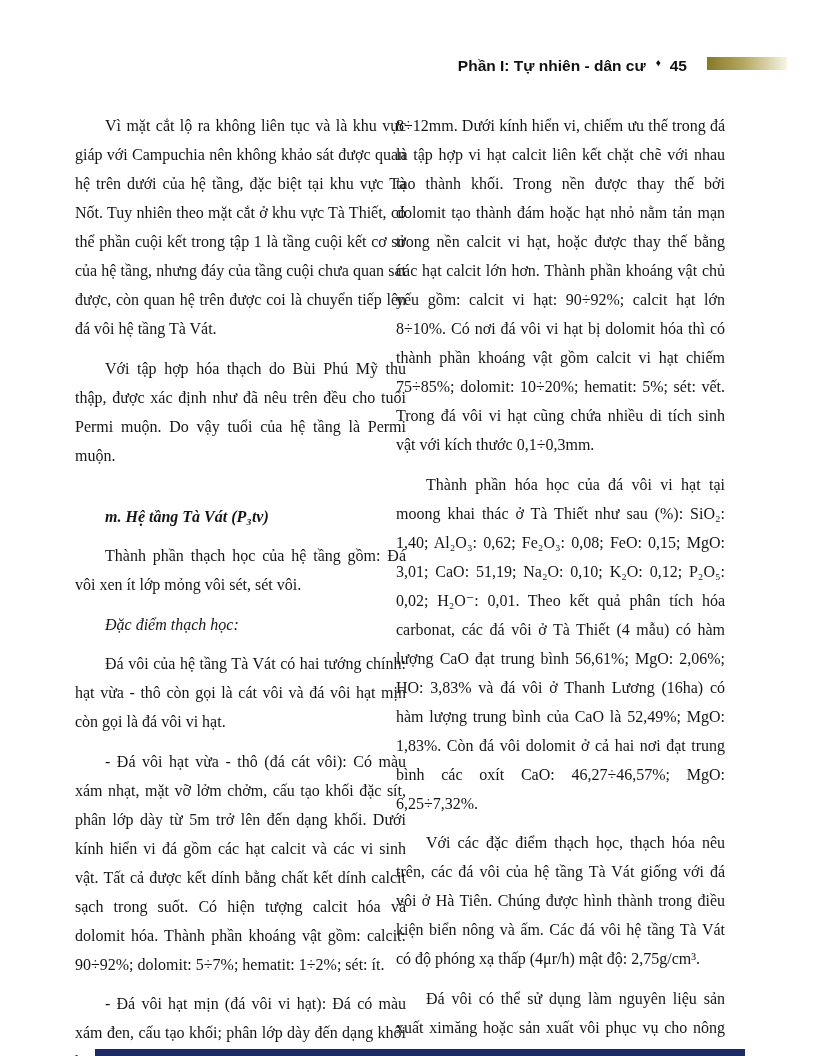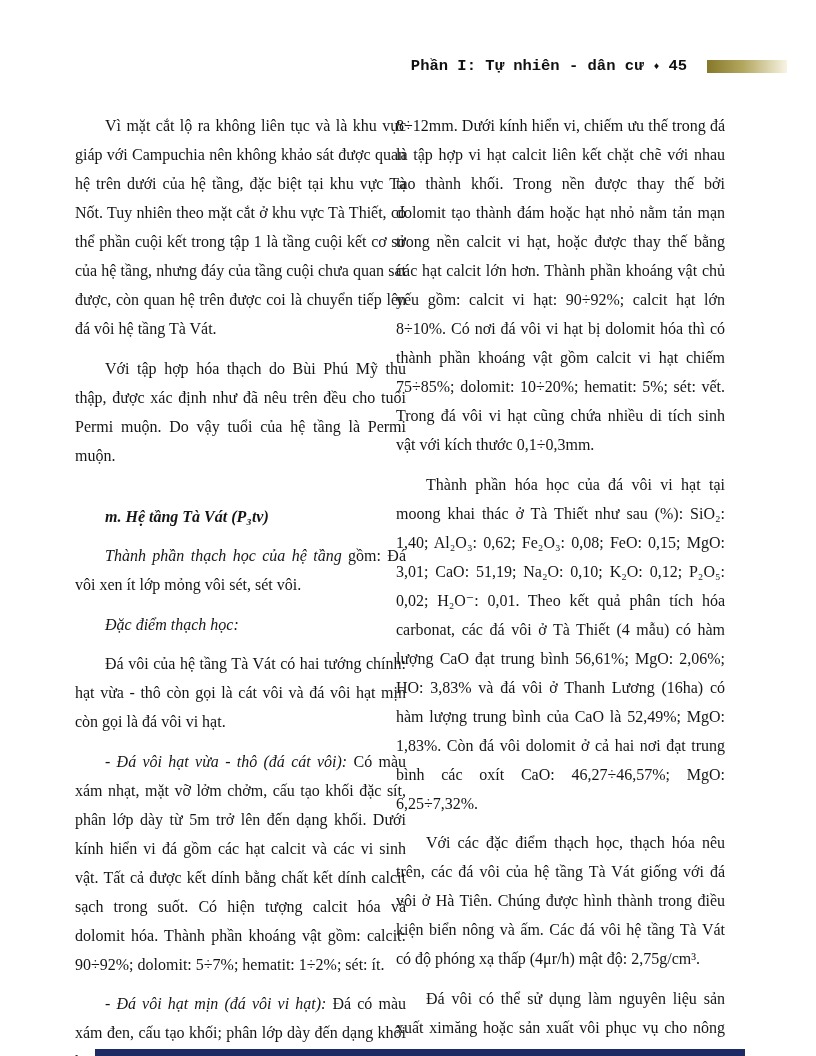--- a/index.html
+++ b/index.html
@@ -11,22 +11,22 @@
     overflow:hidden;
     font-family:"Liberation Serif","DejaVu Serif",serif;
     color:#151515;
   }
   
   .header{
     position:absolute;
     top:57px;left:0;right:29px;
     display:flex;
     justify-content:flex-end;
-    align-items:center;
-    font-family:Liberation Mono, monospace;
+    align-items:flex-start;
+    font-family:Liberation Sans, sans-serif;
     font-weight:bold;
     font-size:15.5px;
     color:#101010;
     white-space:nowrap;
   }
   .header .sep{font-size:10px;margin:0 9px 0 10px;}
   .header .pagenum{margin-right:20px;}
   .header .grad-bar{
     width:80px;height:13px;
     background:linear-gradient(90deg,#867829 0%,#b3a75f 45%,#f7f4e4 100%);
@@ -40,21 +40,21 @@
     line-height:29px;
     text-align:justify;
     text-justify:inter-word;
   }
   .col-left{left:75px;}
   .col-right{left:396px;width:329px;}
   .col p{margin:0 0 10.5px 0;text-indent:30px;}
   .col p.no-indent{text-indent:0;}
   .col p.heading{font-weight:bold;font-style:italic;margin-top:32px;}
   .col p.italic{font-style:italic;}
-  .col .lead{font-style:italic;}
+  .col .lead{}
   
   .footer-bar{
     position:absolute;
     bottom:0;left:95px;
     width:650px;height:7px;
     background:#1c2b66;
   }
 </style>
 </head>
 <body>

